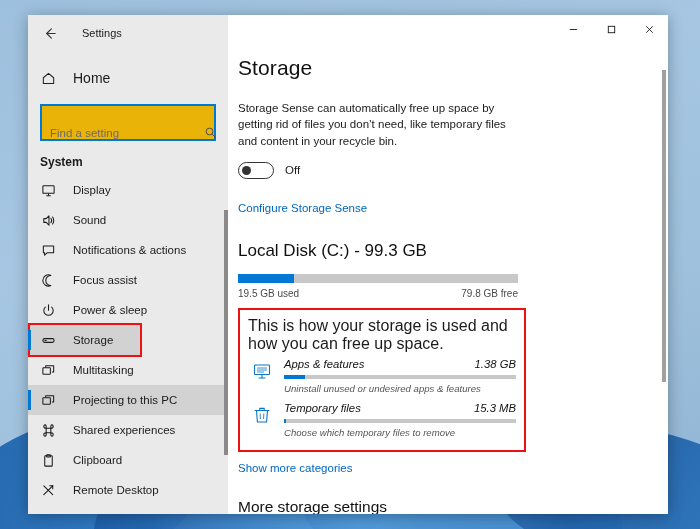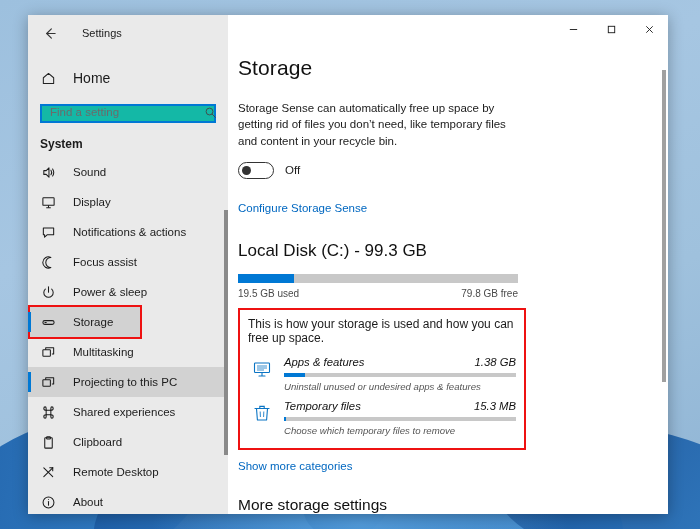--- a/index.html
+++ b/index.html
@@ -75,25 +75,25 @@
     height: 34px;
     padding-left: 12px;
     gap: 16px;
     margin-top: 10px;
   }
   #home-row .ic { width: 17px; height: 17px; display:flex; align-items:center; justify-content:center; color:#222;}
   #home-label { font-size: 14px; color: #1b1b1b; }
 
   #search-wrap {
     margin: 9px 12px 0 12px;
-    height: 19px;
-    background: #14b8a6;
+    height: 37px;
+    background: #eab308;
     border: 2px solid #0078d4;
     display: flex;
-    align-items: flex-start;
+    align-items: flex-end;
     padding: 0 6px 0 8px;
   }
   #search-input {
     flex: 1;
     border: none;
     outline: none;
     font-size: 11.5px;
     font-family: "Liberation Sans", sans-serif;
     color: #1b1b1b;
     background: transparent;
@@ -255,23 +255,22 @@
 
   
   #storage-panel {
     margin-top: 9px;
     width: 288px;
     border: 2px solid #ee1111;
     padding: 7px 8px 9px 8px;
     position: relative;
   }
   #panel-intro {
-    font-size: 12px;
+    font-size: 16px;
     color: #1b1b1b;
-    margin-bottom: 6px;
   }
   .cat-row {
     display: flex;
     gap: 11px;
     padding: 5px 0 3px 3px;
   }
   .cat-icon {
     width: 22px; height: 22px;
     flex: 0 0 22px;
     display: flex; align-items: center; justify-content: center;
@@ -365,37 +364,37 @@
         </span>
       </div>
 
       <div id="section-title">System</div>
 
       <div id="nav-list">
 
         <div class="nav-item">
           <span class="ic">
             <svg width="15" height="15" viewBox="0 0 16 16" fill="none" stroke="currentColor" stroke-width="1.1">
+              <rect x="2" y="3" width="12" height="8" rx="0.7"></rect>
+              <path d="M6 13.5 L10 13.5" stroke-linecap="round"></path>
+              <path d="M8 11 L8 13.5"></path>
+            </svg>
+          </span>
+          <span class="lbl">Display</span>
+        </div>
+
+        <div class="nav-item">
+          <span class="ic">
+            <svg width="15" height="15" viewBox="0 0 16 16" fill="none" stroke="currentColor" stroke-width="1.1">
               <path d="M3 6 L5.5 6 L8.5 3 L8.5 13 L5.5 10 L3 10 Z" stroke-linejoin="round"></path>
               <path d="M10.6 5.6 Q12.2 8 10.6 10.4" stroke-linecap="round"></path>
               <path d="M12.4 4.2 Q14.8 8 12.4 11.8" stroke-linecap="round"></path>
             </svg>
           </span>
           <span class="lbl">Sound</span>
-        </div>
-
-        <div class="nav-item">
-          <span class="ic">
-            <svg width="15" height="15" viewBox="0 0 16 16" fill="none" stroke="currentColor" stroke-width="1.1">
-              <rect x="2" y="3" width="12" height="8" rx="0.7"></rect>
-              <path d="M6 13.5 L10 13.5" stroke-linecap="round"></path>
-              <path d="M8 11 L8 13.5"></path>
-            </svg>
-          </span>
-          <span class="lbl">Display</span>
         </div>
 
         <div class="nav-item">
           <span class="ic">
             <svg width="15" height="15" viewBox="0 0 16 16" fill="none" stroke="currentColor" stroke-width="1.1">
               <path d="M2.5 3.2 L13.5 3.2 L13.5 10.5 L6.5 10.5 L3.8 13 L3.8 10.5 L2.5 10.5 Z" stroke-linejoin="round"></path>
             </svg>
           </span>
           <span class="lbl">Notifications &amp; actions</span>
         </div>

